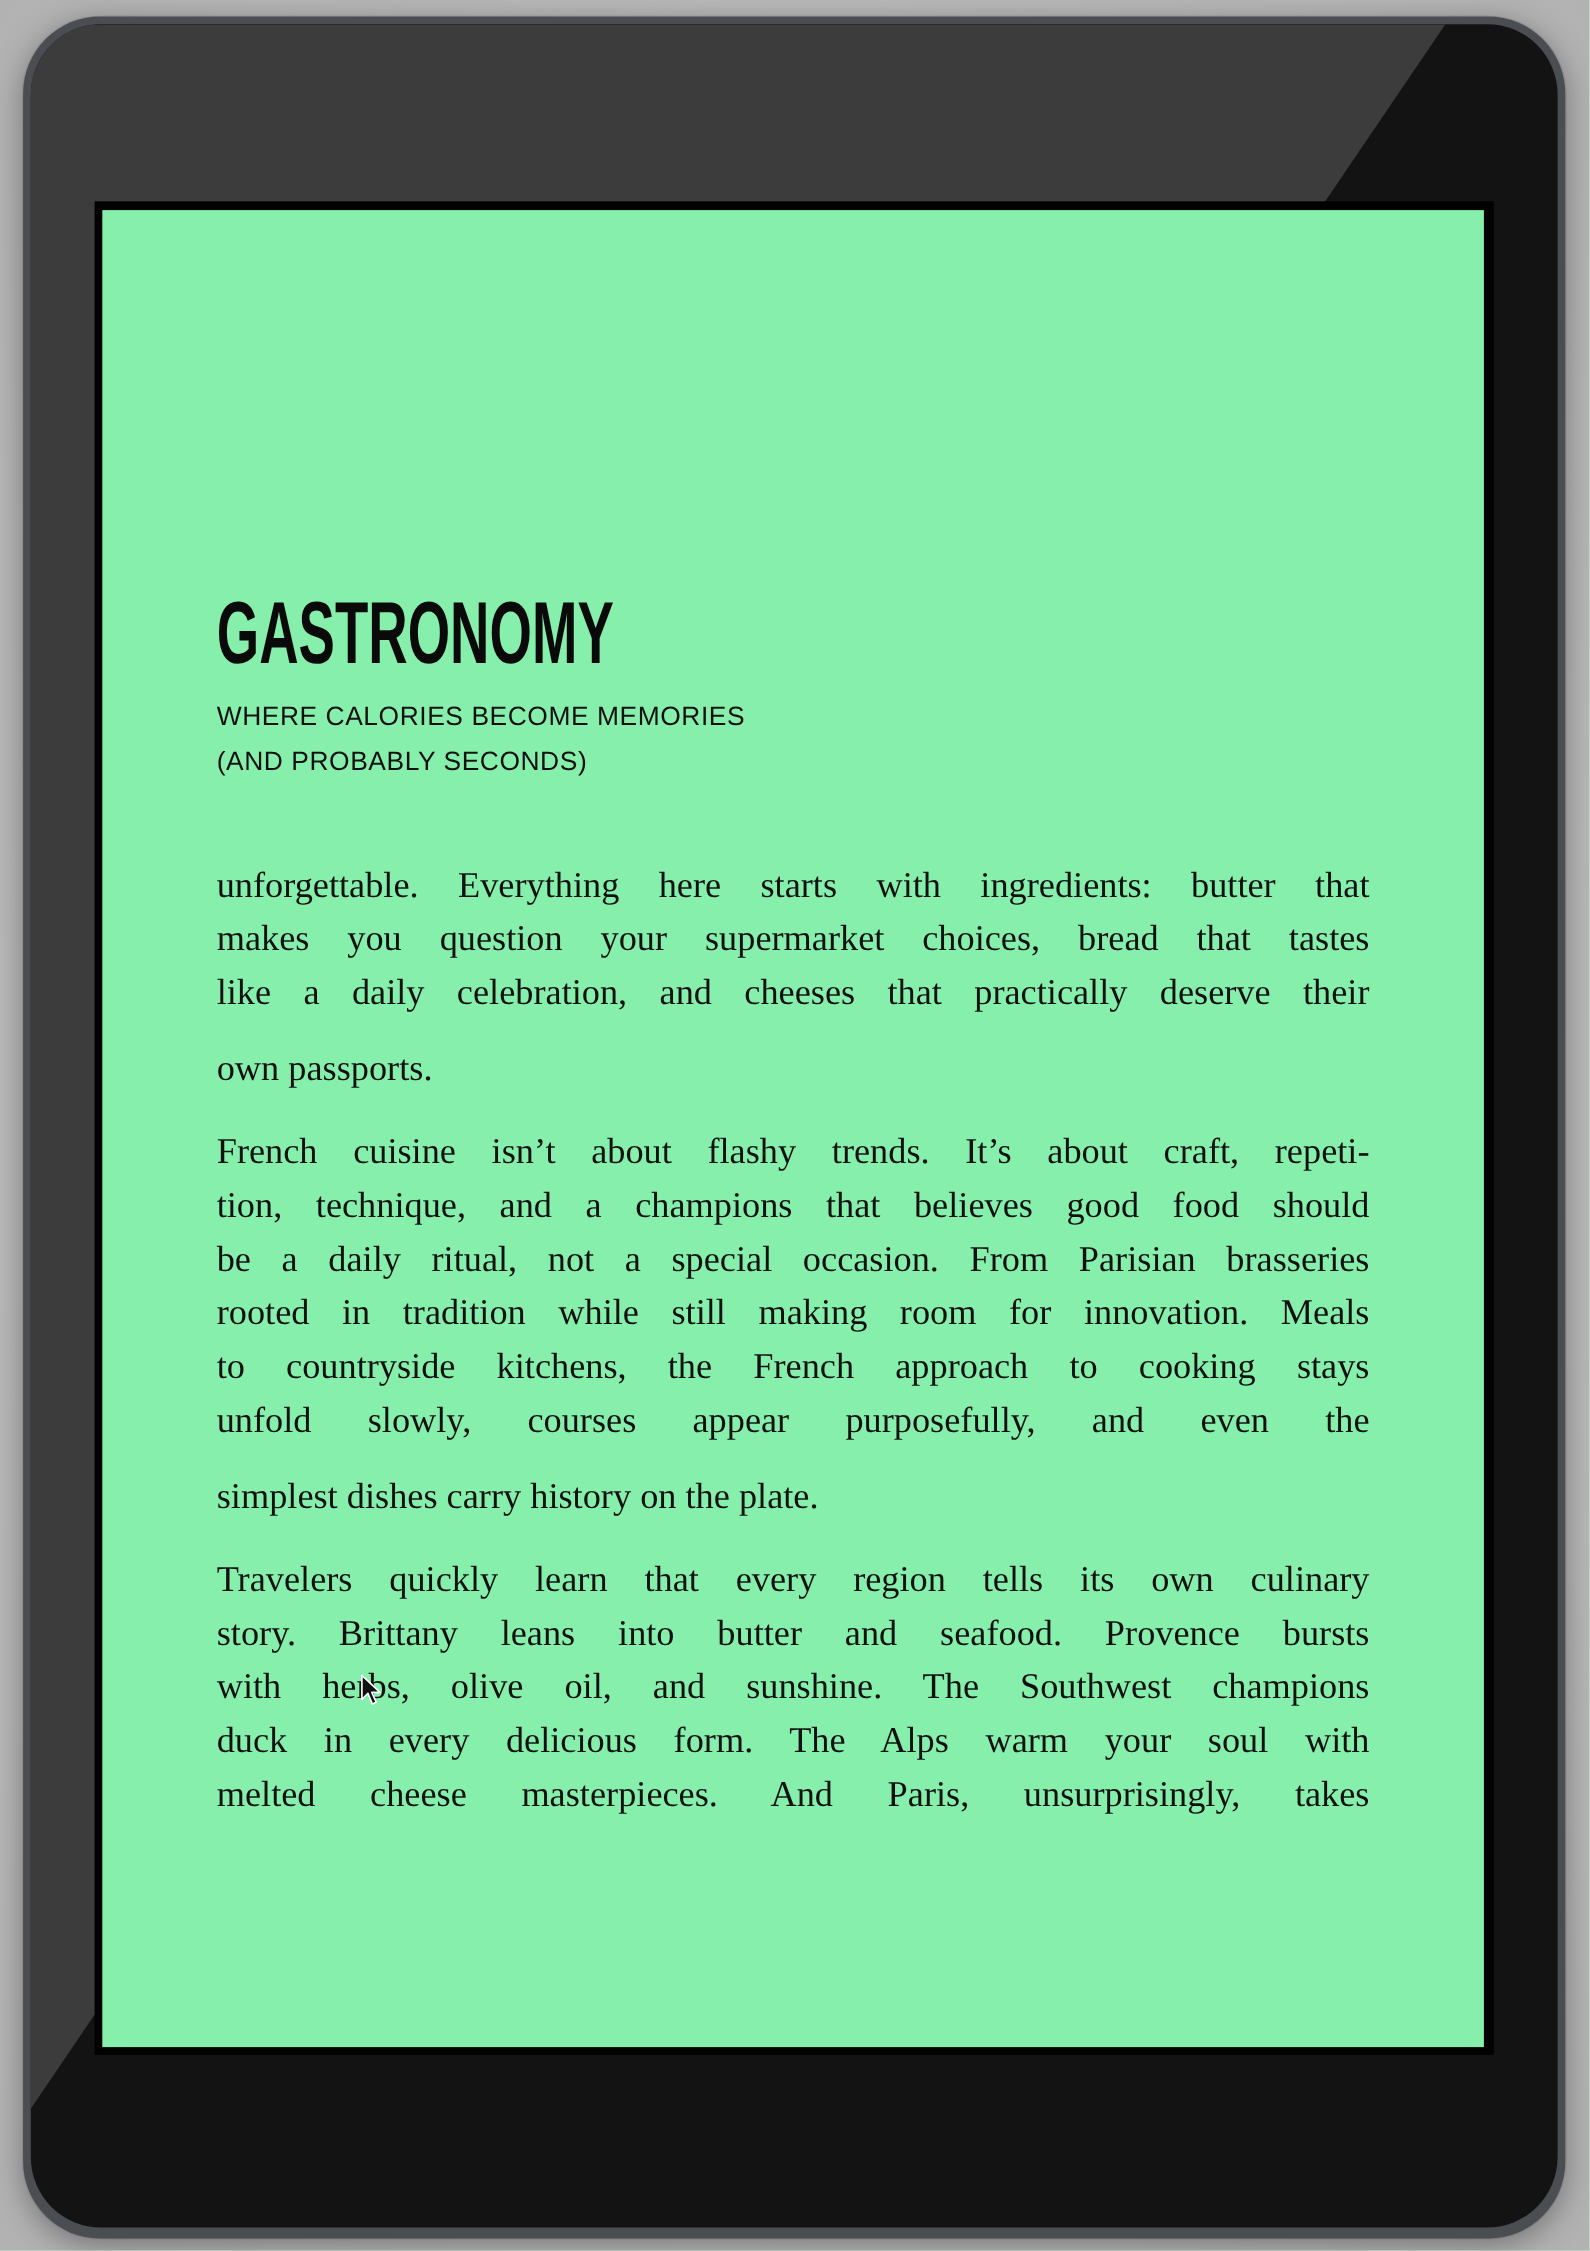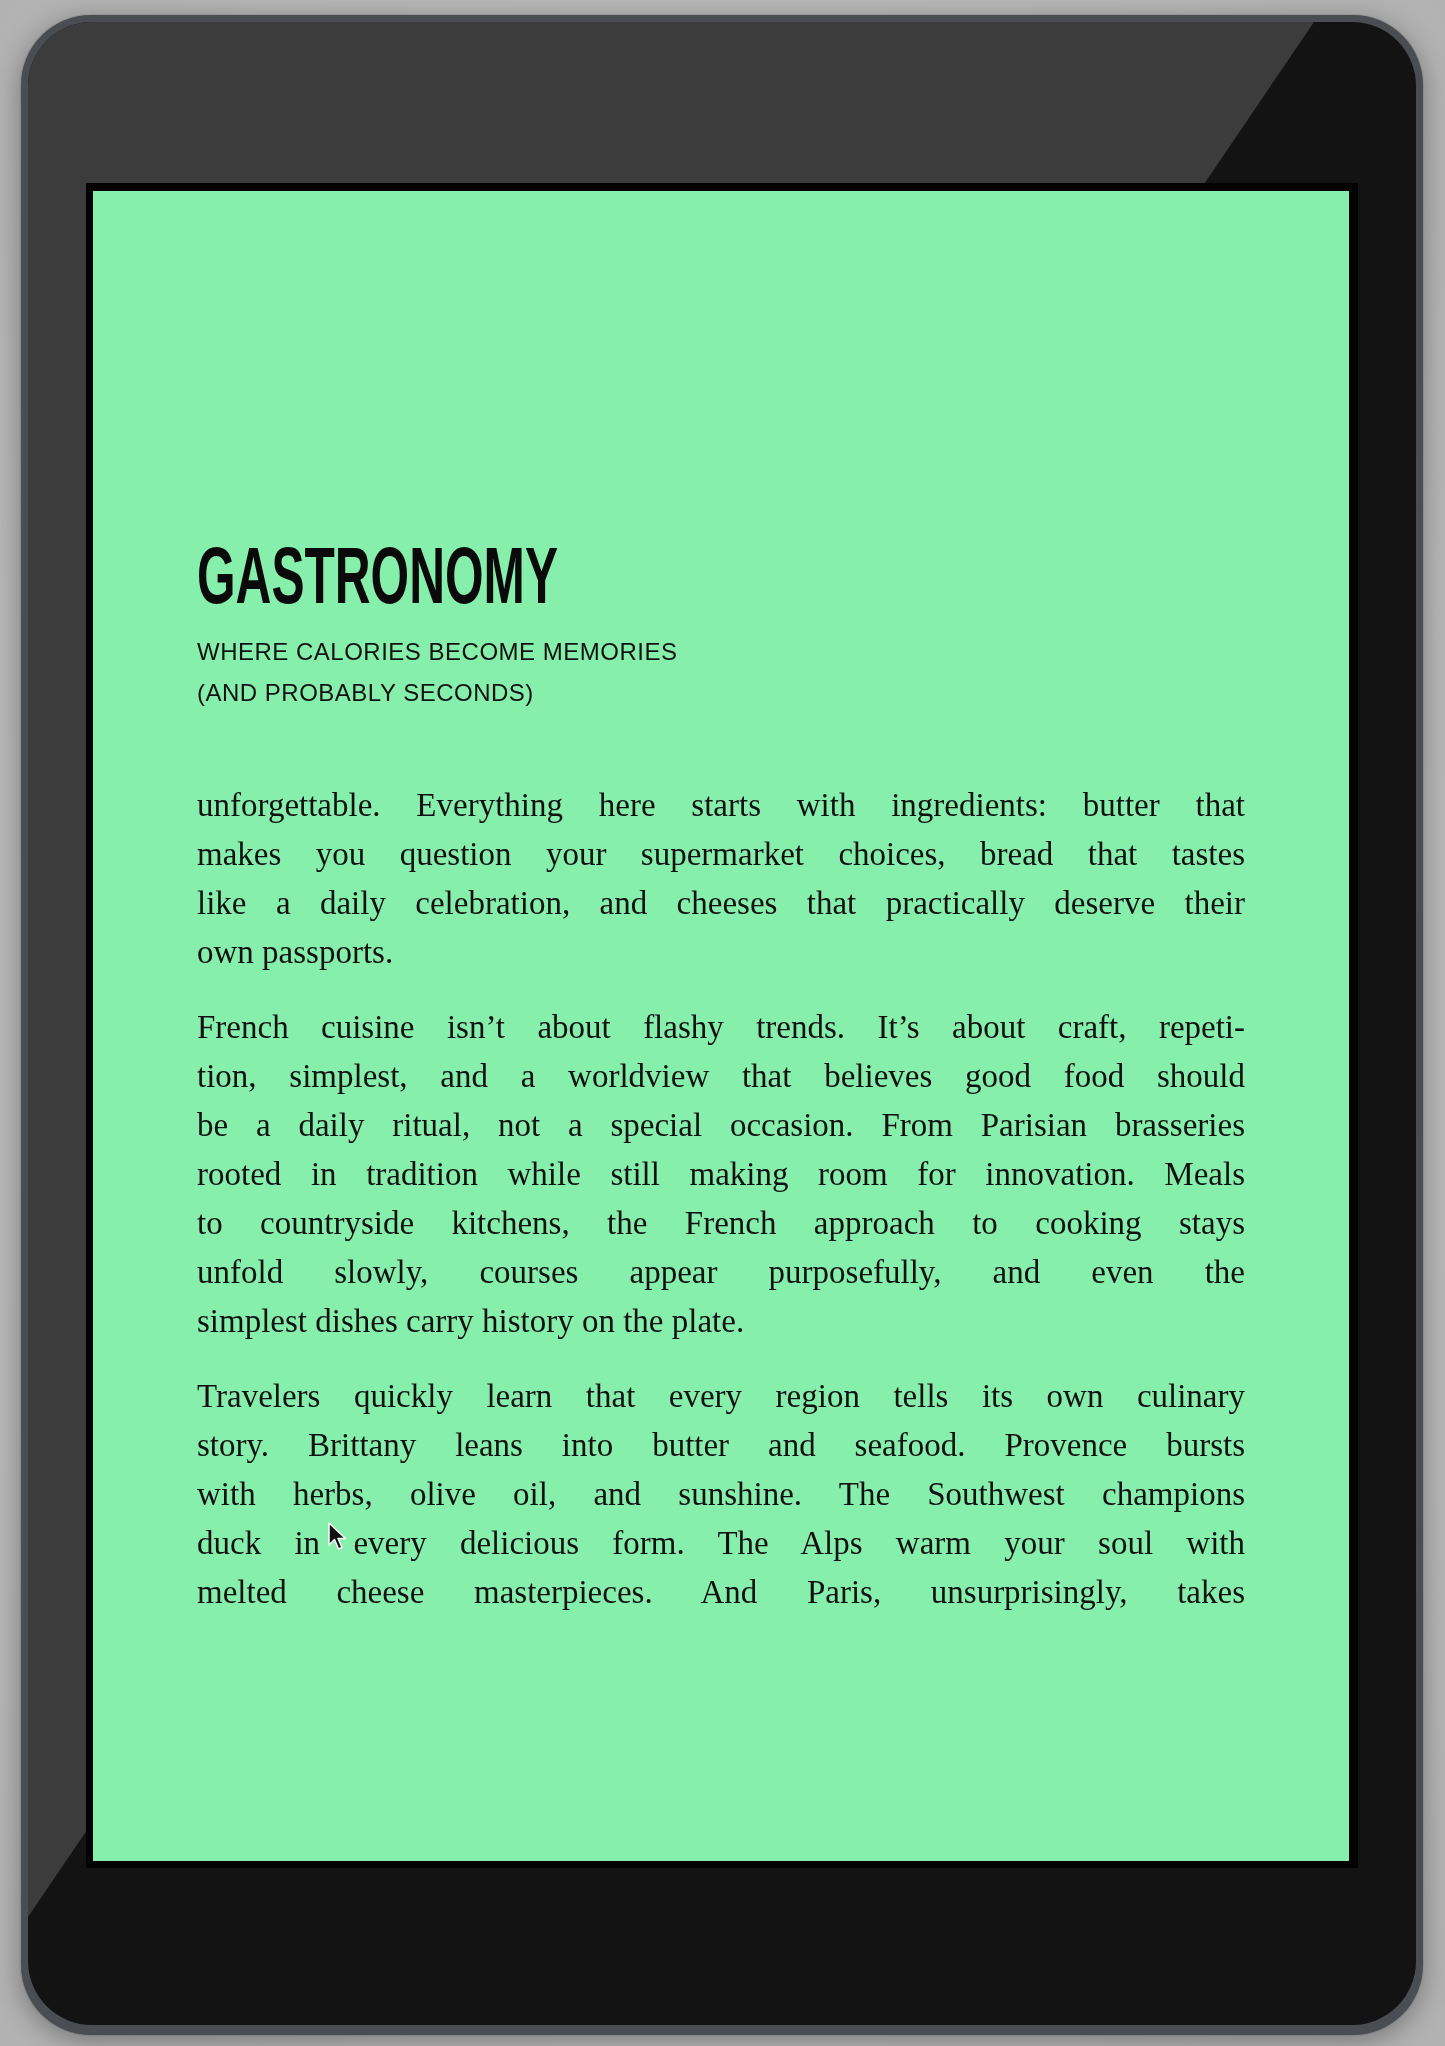--- a/index.html
+++ b/index.html
@@ -48,21 +48,21 @@
   .body-text {
     position:absolute; left:104px; top:590px; width:1048px;
     font-family:"Liberation Serif", serif; font-size:33px; color:#111;
   }
   .para { margin:0 0 26px 0; }
   .line {
     display:block; height:49px; line-height:49px;
     text-align:justify; text-align-last:justify; white-space:nowrap;
     overflow:hidden;
   }
-  .line.last { text-align-last:left; }
+  .line.last { text-align-last:left;margin-top:20px; }
   .lead {
     font-family:"Liberation Sans", sans-serif; font-size:33px; letter-spacing:1.5px;
   }
   .cursor {
     position:absolute; left:328px; top:1522px; width:22px; height:30px; z-index:10;
   }
 </style>
 </head>
 <body>
 
@@ -83,21 +83,21 @@
 
   <div class="body-text">
     <p class="para">
       <span class="line">unforgettable. Everything here starts with ingredients: butter that</span>
       <span class="line">makes you question your supermarket choices, bread that tastes</span>
       <span class="line">like a daily celebration, and cheeses that practically deserve their</span>
       <span class="line last">own passports.</span>
     </p>
     <p class="para">
       <span class="line">French cuisine isn’t about flashy trends. It’s about craft, repeti-</span>
-      <span class="line">tion, simplest, and a worldview that believes good food should</span>
+      <span class="line">tion, technique, and a champions that believes good food should</span>
       <span class="line">be a daily ritual, not a special occasion. From Parisian brasseries</span>
       <span class="line">rooted in tradition while still making room for innovation. Meals</span>
       <span class="line">to countryside kitchens, the French approach to cooking stays</span>
       <span class="line">unfold slowly, courses appear purposefully, and even the</span>
       <span class="line last">simplest dishes carry history on the plate.</span>
     </p>
     <p class="para">
       <span class="line">Travelers quickly learn that every region tells its own culinary</span>
       <span class="line">story. Brittany leans into butter and seafood. Provence bursts</span>
       <span class="line">with herbs, olive oil, and sunshine. The Southwest champions</span>

